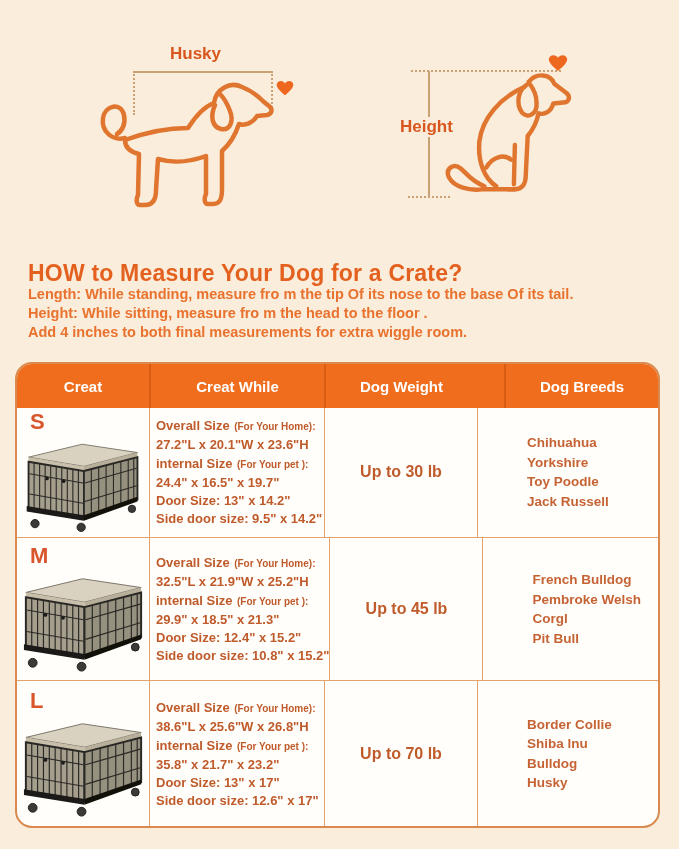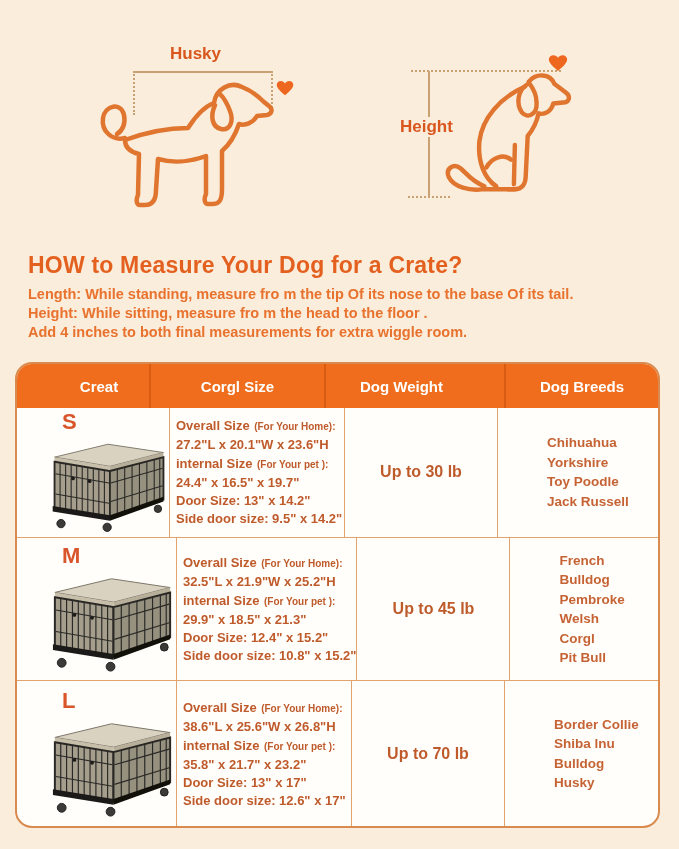--- a/index.html
+++ b/index.html
@@ -16,21 +16,21 @@
     position:absolute; font-weight:bold; font-size:17px; color:#D9571F;
     background:#FAEDDB; padding:0 3px; z-index:3;
   }
   .m-line-h   { position:absolute; border-top:2px solid #C9A173; }
   .m-dot-v    { position:absolute; border-left:2px dotted #C9A173; }
   .m-dot-h    { position:absolute; border-top:2px dotted #C9A173; }
   .m-line-v   { position:absolute; border-left:2px solid #C9A173; }
   .heart { position:absolute; }
   
   .heading {
-    position:absolute; left:28px; top:252px; width:630px;
+    position:absolute; left:28px; top:260px; width:630px;
     font-size:23px; font-weight:bold; color:#E4601F; letter-spacing:.2px;
   }
   .instr {
     position:absolute; left:28px; top:285px; width:635px;
     font-size:14.5px; font-weight:bold; color:#E8722E; line-height:19px;
   }
   
   .crate-table {
     position:absolute; left:15px; top:362px; width:645px; height:466px;
     background:#FFFEFA; border:2px solid #D98A4F; border-radius:17px;
@@ -40,21 +40,21 @@
   .h-cell {
     display:flex; align-items:center; justify-content:center;
     color:#FFFFFF; font-weight:bold; font-size:15px;
   }
   .h-cell + .h-cell { border-left:2px solid #D85C12; }
   .t-row { display:flex; }
   .t-row ~ .t-row { border-top:1.5px solid #E2A36E; }
   .row-s { height:130px; } .row-m { height:145px; } .row-l { height:147px; }
   .t-cell { height:100%; }
   .t-cell + .t-cell { border-left:1.5px solid #E2A36E; }
-  .c1 { flex:0 0 132px; display:flex; flex-direction:column; justify-content:center; align-items:center;padding-left:32px; }
+  .c1 { flex:0 0 132px; display:flex; flex-direction:column; justify-content:center; align-items:center; }
   .c2 { flex:0 0 175px; display:flex; flex-direction:column; justify-content:center; padding-left:6px; }
   .c3 { flex:0 0 153px; display:flex; align-items:center; justify-content:center; }
   .c4 { flex:1 1 auto; display:flex; flex-direction:column; justify-content:center; padding-left:49px; }
   .size-letter {
     align-self:flex-start; margin-left:13px; margin-bottom:2px;
     font-size:22px; font-weight:bold; color:#D9552B; line-height:22px;
   }
   .crate-svg { width:120px; height:auto; display:block; }
   .row-m .crate-svg, .row-l .crate-svg { width:127px; }
   .sz-line { white-space:nowrap; color:#BF5A2B; line-height:18px; }
@@ -109,21 +109,21 @@
   <div class="instr">
     <div>Length: While standing, measure fro m the tip Of its nose to the base Of its tail.</div>
     <div>Height: While sitting, measure fro m the head to the floor .</div>
     <div>Add 4 inches to both final measurements for extra wiggle room.</div>
   </div>
 
   <div class="crate-table">
 
     <div class="t-head">
       <div class="h-cell c1">Creat</div>
-      <div class="h-cell c2" style="justify-content:center; padding-left:0;">Corgl Size</div>
+      <div class="h-cell c2" style="justify-content:center; padding-left:0;">Creat While</div>
       <div class="h-cell c3">Dog Weight</div>
       <div class="h-cell c4" style="align-items:center; padding-left:0; justify-content:center; flex-direction:row;margin-left:27px;">Dog Breeds</div>
     </div>
 
     <div class="t-row row-s">
       <div class="t-cell c1">
         <div class="size-letter">S</div>
         <svg class="crate-svg" viewBox="0 0 130 106">
           <polygon points="6,24 64,10 124,19 66,34" fill="#DAD2C0" stroke="#7a7468" stroke-width="1"></polygon>
           <polygon points="6,24 66,34 66,39 6,29" fill="#C8BFAA"></polygon>

